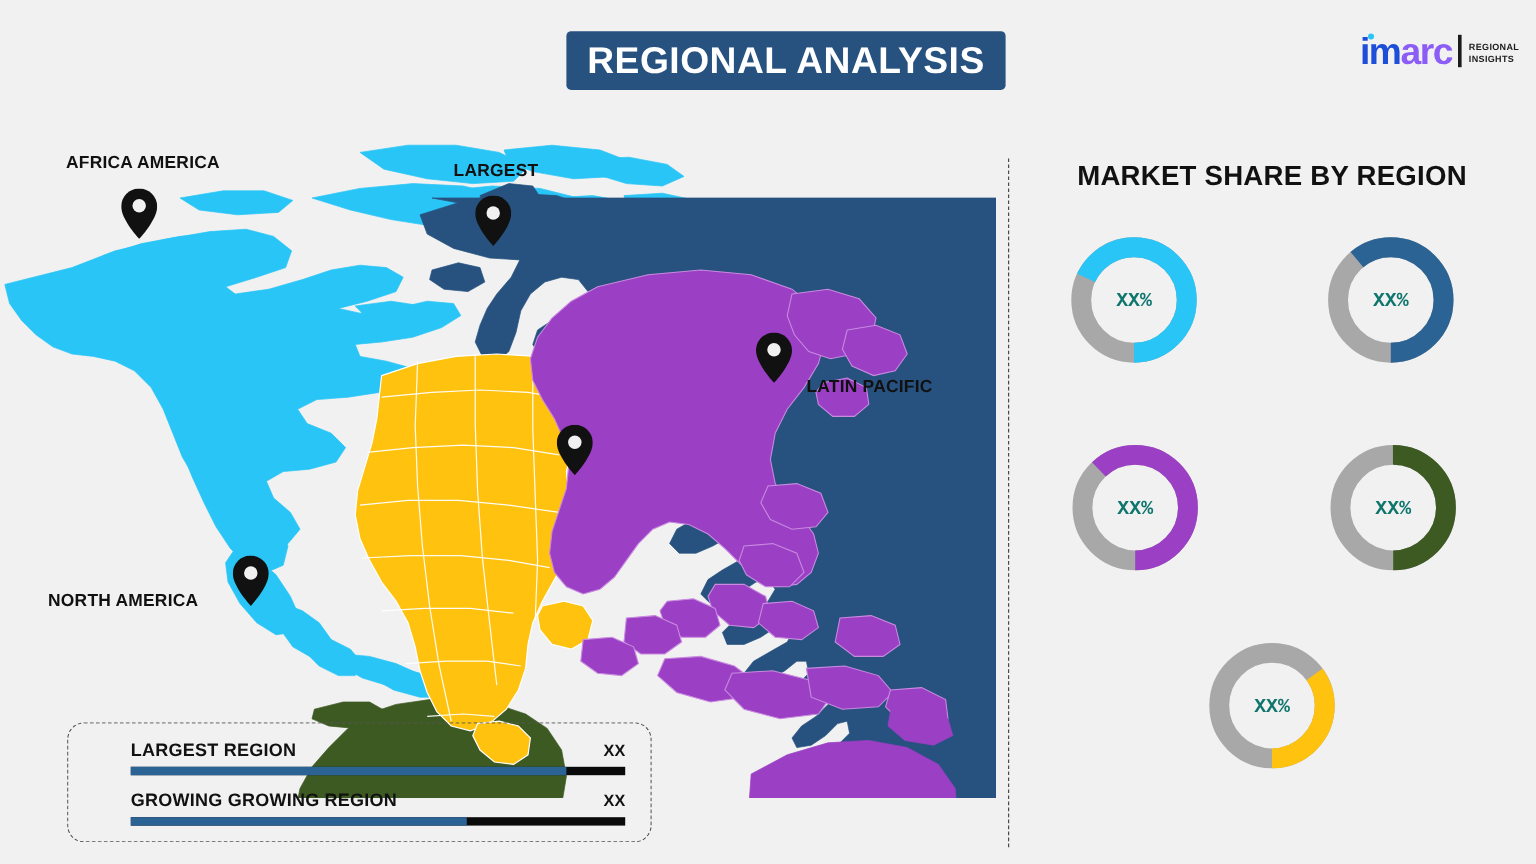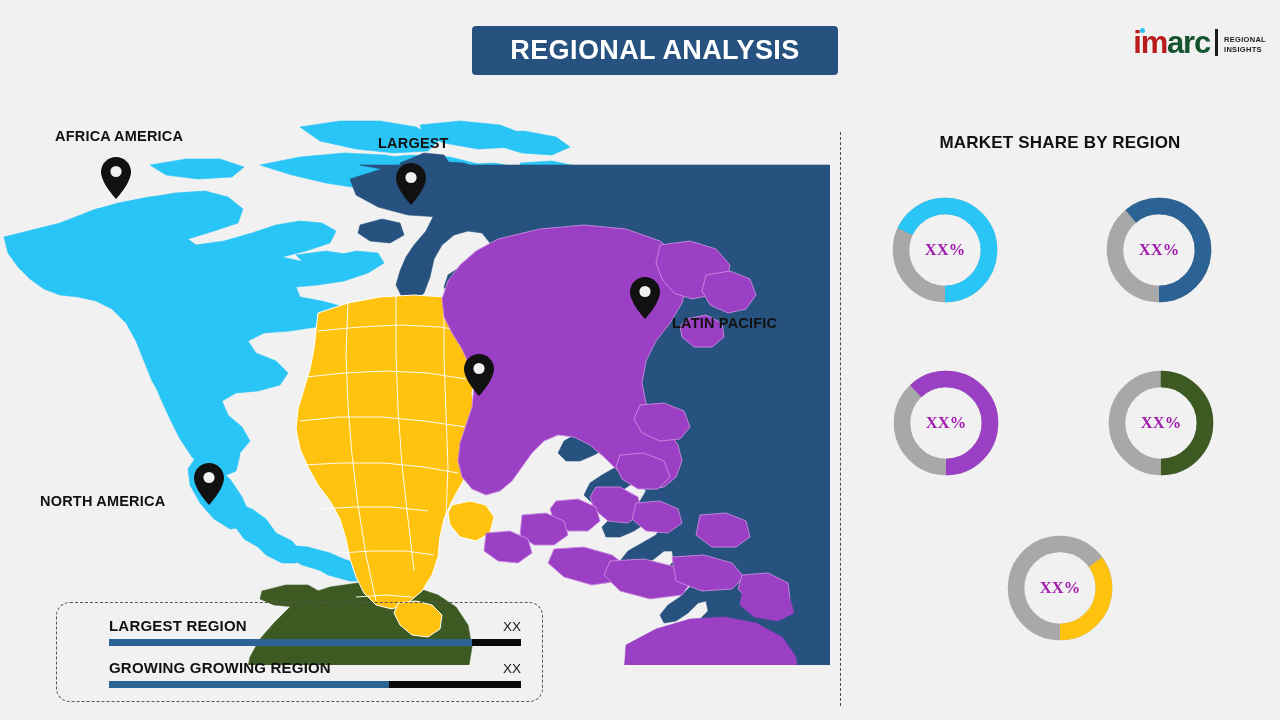--- a/index.html
+++ b/index.html
@@ -12,30 +12,30 @@
   }
   #root{position:absolute;inset:0;background:#f1f1f1;}
 
   
   .title-banner{
     position:absolute;left:472px;top:26px;width:366px;height:49px;
     background:#27527f;border-radius:4px;
     display:flex;align-items:center;justify-content:center;
   }
   .title-banner .t{
-    color:#ffffff;font-size:27px;font-weight:bold;letter-spacing:.4px;
+    color:#ffffff;font-size:31px;font-weight:bold;letter-spacing:.4px;
     font-family:"Liberation Sans", sans-serif;
   }
 
   
   .logo{position:absolute;right:14px;top:18px;display:flex;align-items:flex-end;height:40px;}
   .logo-dot{position:absolute;left:7px;top:0px;width:5px;height:5px;border-radius:50%;background:#29c5f6;}
   .logo-word{font-size:31px;font-weight:bold;line-height:30px;letter-spacing:-1.2px;font-family:"Liberation Sans", sans-serif;}
-  .logo-im{color:#b91c1c;}
-  .logo-arc{color:#14532d;}
+  .logo-im{color:#1d4ed8;}
+  .logo-arc{color:#8b5cf6;}
   .logo-bar{width:3px;height:27px;background:#1b1b1b;margin:0 6px 2px 5px;}
   .logo-tag{display:flex;flex-direction:column;justify-content:center;margin-bottom:3px;}
   .logo-tag span{font-size:7.5px;font-weight:bold;color:#1b1b1b;letter-spacing:.3px;line-height:10px;font-family:"Liberation Sans", sans-serif;}
 
   
   .map-wrap{position:absolute;left:0;top:105px;width:830px;height:560px;}
   .map-wrap svg{width:100%;height:100%;display:block;}
 
   .map-label{position:absolute;font-weight:bold;color:#111;font-size:14.5px;letter-spacing:.2px;font-family:"Liberation Sans", sans-serif;white-space:pre-line;line-height:21px;}
   .lbl-na{left:55px;top:126px;}
@@ -55,38 +55,38 @@
   
   .legend-box{
     position:absolute;left:56px;top:602px;width:485px;height:98px;
     border:1.6px dashed #555;border-radius:14px;background:transparent;
   }
   .legend-row{position:absolute;left:52px;width:412px;}
   .legend-row.r1{top:14px;}
   .legend-row.r2{top:56px;}
   .legend-head{display:flex;align-items:baseline;justify-content:space-between;}
   .legend-name{font-size:15px;font-weight:bold;color:#111;letter-spacing:.2px;font-family:"Liberation Sans", sans-serif;}
-  .legend-val{font-size:13.5px;font-weight:normal;color:#111;font-family:"Liberation Sans", sans-serif;}
+  .legend-val{font-size:13.5px;font-weight:bold;color:#111;font-family:"Liberation Sans", sans-serif;}
   .legend-bar{position:relative;margin-top:5px;height:7px;background:#0a0a0a;border-radius:0;width:100%;}
   .legend-bar .fill{position:absolute;left:0;top:0;height:100%;background:#2b6394;}
 
   
   .divider{position:absolute;left:840px;top:132px;width:0;height:574px;border-left:1.6px dashed #4a4a4a;}
 
   
   .right-title{
     position:absolute;left:860px;top:133px;width:400px;text-align:center;
-    font-size:17px;font-weight:bold;color:#111;letter-spacing:.2px;font-family:"Liberation Sans", sans-serif;
+    font-size:23px;font-weight:bold;color:#111;letter-spacing:.2px;font-family:"Liberation Sans", sans-serif;
   }
 
   .donut{position:absolute;width:116px;height:116px;}
   .donut svg{width:100%;height:100%;display:block;transform:rotate(-90deg);}
   .donut .center{
     position:absolute;inset:0;display:flex;align-items:center;justify-content:center;
-    font-size:16.5px;font-weight:bold;color:#a21caf;font-family:Liberation Serif, serif;
+    font-size:16.5px;font-weight:bold;color:#0f766e;font-family:Liberation Mono, monospace;
   }
   .d0{left:887px;top:192px;}
   .d1{left:1101px;top:192px;}
   .d2{left:888px;top:365px;}
   .d3{left:1103px;top:365px;}
   .d4{left:1002px;top:530px;}
 </style>
 </head>
 <body>
 

